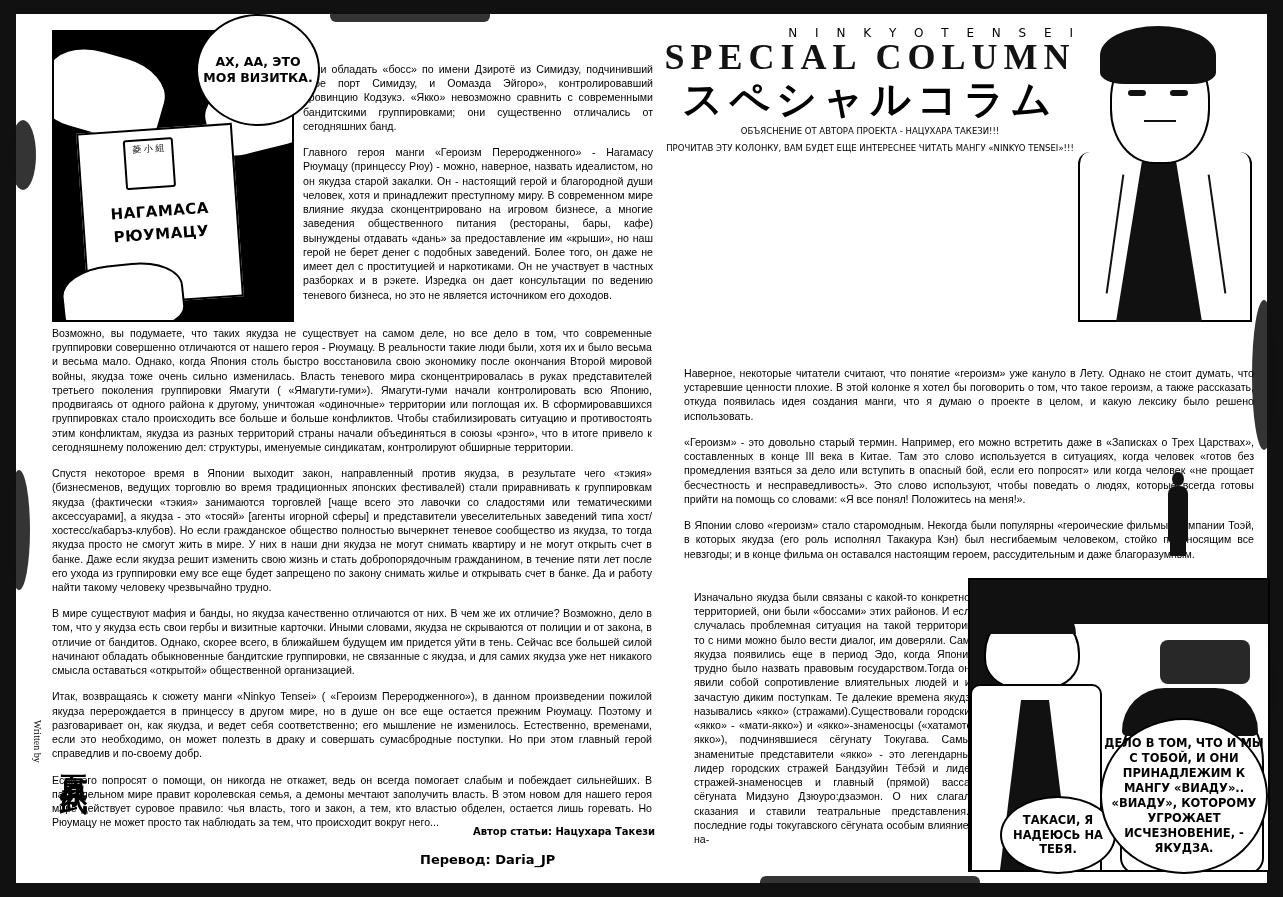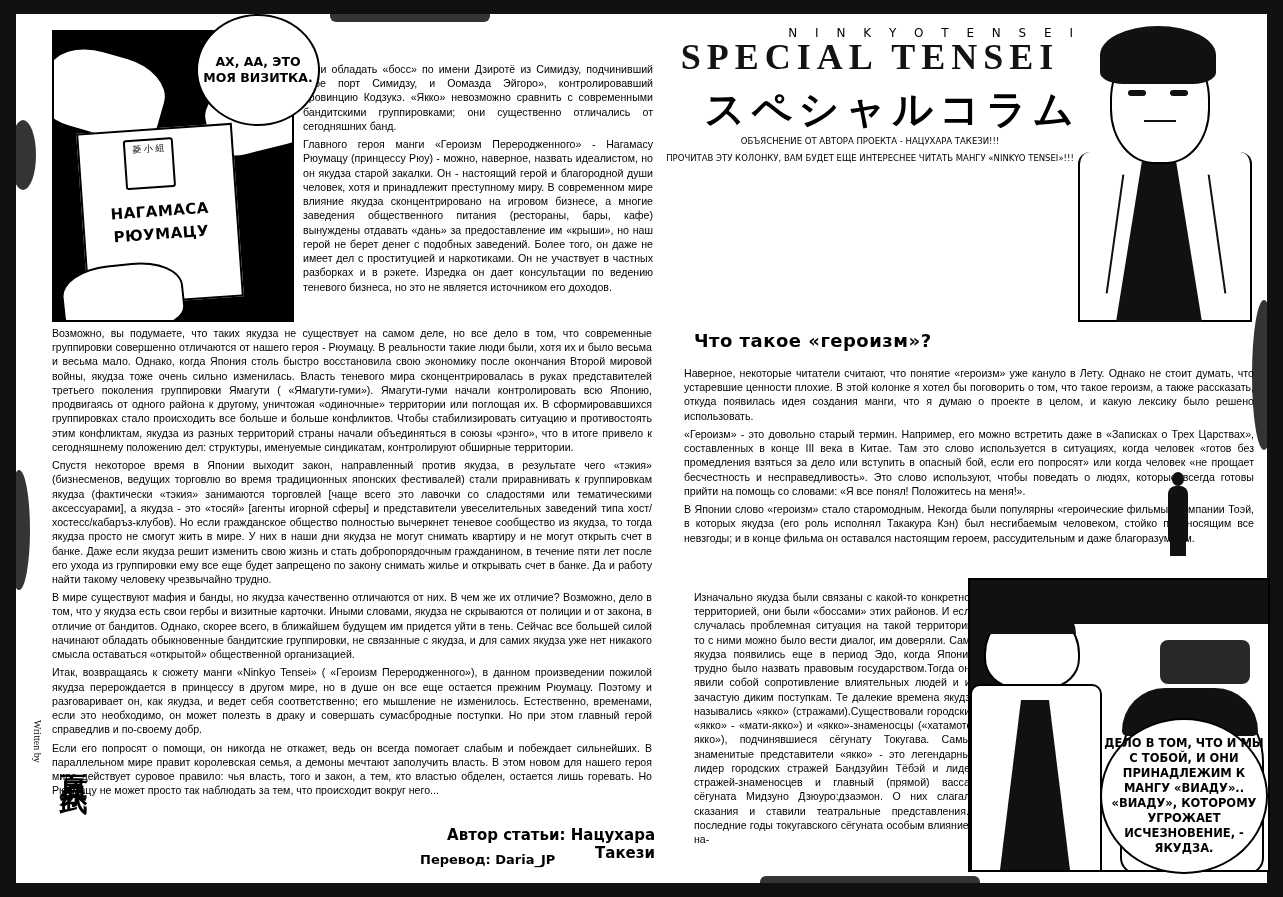--- a/index.html
+++ b/index.html
@@ -29,46 +29,46 @@
   .bubble{position:absolute;background:#fff;border:2px solid #000;border-radius:50%;display:flex;align-items:center;justify-content:flex-end;text-align:center;}
   .bubble span{font-family:"DejaVu Sans",sans-serif;font-weight:700;font-size:12px;line-height:1.25;}
   #bub-card{left:196px;top:14px;width:120px;height:108px;z-index:6;}
   #bub-card span{font-size:12.5px;}
 
   
   #logo-area{position:absolute;left:660px;top:26px;width:420px;height:290px;}
   .logo-sub{font-family:"DejaVu Sans",sans-serif;letter-spacing:7px;font-size:12px;text-align:right;color:#000;}
   .logo-kanji{font-family:"DejaVu Sans",sans-serif;font-weight:700;font-size:76px;letter-spacing:4px;text-align:center;line-height:1;color:#000;text-shadow:2px 2px 0 #000;}
   .logo-special{font-family:"Liberation Serif",serif;font-weight:700;font-size:36px;letter-spacing:6px;text-align:center;color:#000;margin-top:-4px;opacity:.92;}
-  .logo-kana{font-family:"DejaVu Sans",sans-serif;font-weight:700;font-size:40px;letter-spacing:6px;text-align:right;line-height:1.05;margin-top:10px;}
+  .logo-kana{font-family:"DejaVu Sans",sans-serif;font-weight:700;font-size:40px;letter-spacing:6px;text-align:center;line-height:1.05;margin-top:0;}
   .logo-ru{font-family:"DejaVu Sans",sans-serif;font-weight:700;font-size:20px;letter-spacing:3px;text-align:center;margin-top:4px;}
   .logo-note{font-family:"DejaVu Sans",sans-serif;font-size:8.5px;text-align:center;line-height:1.45;margin-top:5px;}
 
   
   #panel-man{position:absolute;left:1070px;top:24px;width:196px;height:300px;border:none;}
   .man-head{position:absolute;left:40px;top:16px;width:96px;height:120px;border:2px solid #000;border-radius:48% 48% 44% 44%;background:#fff;}
   .man-hair{position:absolute;left:30px;top:2px;width:116px;height:58px;background:#111;border-radius:50% 50% 20% 20%;}
   .man-body{position:absolute;left:8px;top:128px;width:170px;height:168px;border:2px solid #000;border-top:none;background:#fff;border-radius:12px 12px 0 0;}
   .man-suit{position:absolute;left:46px;top:138px;width:86px;height:160px;background:#111;clip-path:polygon(30% 0,70% 0,100% 100%,0 100%);}
   .man-eye{position:absolute;width:18px;height:6px;background:#111;border-radius:3px;}
   .man-line{position:absolute;background:#111;}
 
   
   .col-text{position:absolute;font-family:"Liberation Sans",sans-serif;font-size:10.6px;line-height:1.345;text-align:justify;color:#000;}
   #t-col1{left:303px;top:62px;width:350px;}
   #t-col-wide{left:52px;top:326px;width:600px;}
   #t-right-1{left:684px;top:366px;width:570px;}
   #t-right-2{left:694px;top:590px;width:282px;}
   .col-text p{margin:0 0 0 0;text-indent:0;}
-  .col-text p + p{margin-top:4px;}
+  .col-text p + p{margin-top:12px;}
 
   .section-head{position:absolute;left:694px;top:330px;width:560px;font-family:"DejaVu Sans",sans-serif;font-weight:700;font-size:18px;letter-spacing:.5px;}
 
   
-  #credit-author{position:absolute;left:420px;top:826px;width:235px;text-align:right;font-family:"DejaVu Sans",sans-serif;font-weight:700;font-size:15px;}
+  #credit-author{position:absolute;left:420px;top:826px;width:235px;text-align:right;font-family:"DejaVu Sans",sans-serif;font-weight:700;font-size:10px;}
   #credit-trans{position:absolute;left:420px;top:852px;width:235px;text-align:left;font-family:"DejaVu Sans",sans-serif;font-weight:700;font-size:13px;}
   #sign-vert{position:absolute;left:38px;top:706px;width:60px;height:160px;}
   #sign-vert .lbl{position:absolute;left:-6px;top:14px;writing-mode:vertical-rl;font-size:10px;font-family:"Liberation Serif",serif;}
   #sign-vert .kanji{position:absolute;left:16px;top:46px;writing-mode:vertical-rl;font-family:"DejaVu Serif",serif;font-weight:700;font-size:28px;letter-spacing:6px;}
 
   
   #silhouette{position:absolute;left:1158px;top:470px;width:40px;height:86px;}
   #silhouette .body{position:absolute;left:10px;top:16px;width:20px;height:56px;background:#111;border-radius:8px 8px 3px 3px;}
   #silhouette .head{position:absolute;left:14px;top:2px;width:12px;height:14px;background:#111;border-radius:50%;}
   #silhouette .legs{position:absolute;left:12px;top:68px;width:16px;height:18px;background:#111;}
@@ -108,21 +108,21 @@
       <div class="card-name">НАГАМАСА РЮУМАЦУ</div>
     </div>
     <div class="hand" id="hand3"></div>
   </div>
   <div class="bubble" id="bub-card">
     <span>АХ, АА, ЭТО МОЯ ВИЗИТКА.</span>
   </div>
 
   <div id="logo-area">
     <div class="logo-sub">N I N K Y O   T E N S E I</div>
-    <div class="logo-special">SPECIAL TENSEI</div>
+    <div class="logo-special">SPECIAL COLUMN</div>
     <div class="logo-kana">スペシャルコラム</div>
     <div class="logo-note">ОБЪЯСНЕНИЕ ОТ АВТОРА ПРОЕКТА - НАЦУХАРА ТАКЕЗИ!!!</div>
     <div class="logo-note">ПРОЧИТАВ ЭТУ КОЛОНКУ, ВАМ БУДЕТ ЕЩЕ ИНТЕРЕСНЕЕ ЧИТАТЬ МАНГУ «NINKYO TENSEI»!!!</div>
   </div>
 
   <div id="panel-man">
     <div class="man-body"></div>
     <div class="man-suit"></div>
     <div class="man-head"></div>
     <div class="man-hair"></div>
@@ -139,21 +139,20 @@
     </div>
 
   <div class="col-text" id="t-col-wide">
       <p>Возможно, вы подумаете, что таких якудза не существует на самом деле, но все дело в том, что современные группировки совершенно отличаются от нашего героя - Рюумацу. В реальности такие люди были, хотя их и было весьма и весьма мало. Однако, когда Япония столь быстро восстановила свою экономику после  окончания Второй мировой войны, якудза тоже очень сильно изменилась. Власть теневого мира сконцентрировалась в руках  представителей третьего поколения группировки Ямагути ( «Ямагути-гуми»). Ямагути-гуми начали контролировать всю Японию, продвигаясь от одного района к другому, уничтожая «одиночные» территории или поглощая их. В сформировавшихся группировках стало происходить все больше и больше конфликтов. Чтобы стабилизировать ситуацию и противостоять этим конфликтам, якудза из разных территорий страны начали объединяться в союзы «рэнго», что в итоге привело к сегодняшнему положению дел: структуры, именуемые синдикатам, контролируют обширные территории.</p>
       <p>Спустя некоторое время в Японии выходит закон, направленный против якудза, в результате чего «тэкия» (бизнесменов, ведущих торговлю во время традиционных японских фестивалей) стали приравнивать к группировкам якудза (фактически «тэкия» занимаются торговлей [чаще всего это лавочки со сладостями или тематическими аксессуарами], а якудза - это «тосяй» [агенты игорной сферы] и представители увеселительных заведений типа хост/хостесс/кабаръз-клубов). Но если гражданское общество полностью вычеркнет теневое сообщество из якудза, то тогда якудза просто не смогут жить в мире. У них в наши дни якудза не могут снимать квартиру и не могут открыть счет в банке. Даже если якудза решит изменить свою жизнь и стать добропорядочным гражданином, в течение пяти лет после его ухода из группировки ему все еще будет запрещено по закону снимать жилье и открывать счет в банке. Да и работу найти такому человеку чрезвычайно трудно.</p>
       <p>В мире существуют мафия и банды, но якудза качественно отличаются от них. В чем же их отличие? Возможно, дело в том, что у якудза есть свои гербы и визитные карточки. Иными словами, якудза не скрываются от полиции и от закона, в отличие от бандитов. Однако, скорее всего, в ближайшем будущем им придется уйти в тень. Сейчас все большей силой начинают обладать обыкновенные бандитские группировки, не связанные с якудза, и для самих якудза уже нет никакого смысла оставаться «открытой» общественной организацией.</p>
       <p>Итак, возвращаясь к сюжету манги «Ninkyo Tensei» ( «Героизм Переродженного»), в данном произведении пожилой якудза перерождается в принцессу в другом мире, но в душе он все еще остается прежним Рюумацу. Поэтому и разговаривает он, как якудза, и ведет себя соответственно; его мышление не изменилось. Естественно, временами, если это необходимо, он может полезть в драку и совершать сумасбродные поступки. Но при этом главный герой справедлив и по-своему добр.</p>
       <p>Если его попросят о помощи, он никогда не откажет, ведь он всегда помогает слабым и побеждает сильнейших. В параллельном мире правит королевская семья, а демоны мечтают заполучить власть. В этом новом для нашего героя мире действует суровое правило: чья власть, того и закон, а тем, кто властью обделен, остается лишь горевать. Но Рюумацу не может просто так наблюдать за тем, что происходит вокруг него...</p>
     </div>
 
-  <div class="section-head">Что такое «героизм»?</div>
 
   <div class="col-text" id="t-right-1">
       <p>Наверное, некоторые читатели считают, что понятие «героизм» уже кануло в Лету. Однако не стоит думать, что устаревшие ценности плохие. В этой колонке я хотел бы поговорить о том, что такое героизм, а также рассказать, откуда появилась идея создания манги, что я думаю о проекте в целом, и какую лексику было решено использовать.</p>
       <p>«Героизм» - это довольно старый термин. Например, его можно встретить даже в «Записках о Трех Царствах», составленных в конце III века в Китае. Там это слово используется в ситуациях, когда человек «готов без промедления взяться за дело или вступить в  опасный бой, если его попросят» или когда человек «не прощает бесчестность и несправедливость». Это слово используют, чтобы поведать о людях, которые всегда готовы прийти на помощь со словами: «Я все понял! Положитесь на меня!».</p>
       <p>В Японии слово «героизм» стало старомодным. Некогда были популярны «героические фильмы» компании Тоэй, в которых якудза (его роль исполнял Такакура Кэн) был несгибаемым человеком, стойко переносящим все невзгоды; и в конце фильма он оставался настоящим героем, рассудительным и даже благоразумным.</p>
     </div>
   <div class="col-text" id="t-right-2">Изначально якудза были связаны с какой-то конкретной территорией, они были «боссами» этих районов. И если случалась проблемная ситуация на такой территории, то с ними можно было вести диалог, им доверяли. Сами якудза появились еще в период Эдо, когда Японию трудно было назвать правовым государством.Тогда они явили собой сопротивление влиятельных людей и их зачастую диким поступкам. Те далекие времена якудза назывались «якко» (стражами).Существовали городские «якко» - «мати-якко») и «якко»-знаменосцы («хатамото-якко»), подчинявшиеся сёгунату Токугава. Самые знаменитые представители «якко» - это легендарный лидер городских стражей Бандзуйин Тёбэй и лидер стражей-знаменосцев и главный (прямой) вассал сёгуната Мидзуно Дзюуро:дзаэмон. О них слагали сказания и ставили театральные представления.В последние годы токугавского сёгуната особым влиянием на-</div>
 
   <div id="silhouette">
     <div class="head"></div>
@@ -174,17 +173,20 @@
     <div class="bp-black" style="left:0;top:44px;width:40px;height:246px;"></div>
     <div class="bp-figure" style="left:14px;top:28px;width:92px;height:76px;border-radius:46px 46px 30px 30px;"></div>
     <div class="bp-black" style="left:16px;top:24px;width:90px;height:30px;border-radius:45px 45px 0 0;"></div>
     <div class="bp-figure" style="left:0px;top:104px;width:128px;height:186px;border-radius:10px 10px 0 0;"></div>
     <div class="bp-black" style="left:30px;top:120px;width:70px;height:170px;clip-path:polygon(30% 0,70% 0,100% 100%,0 100%);"></div>
     <div class="bp-figure" style="left:150px;top:112px;width:140px;height:178px;border-radius:70px 70px 16px 16px;"></div>
     <div class="bp-black" style="left:152px;top:108px;width:136px;height:48px;border-radius:68px 68px 8px 8px;"></div>
     <div class="bp-black" style="left:190px;top:60px;width:90px;height:44px;border-radius:8px;opacity:.9;"></div>
   </div>
 
+  <div class="bubble" id="bub-takasi">
+    <span>ТАКАСИ, Я НАДЕЮСЬ НА ТЕБЯ.</span>
+  </div>
   <div class="bubble" id="bub-delo">
     <span>ДЕЛО В ТОМ, ЧТО И МЫ С ТОБОЙ, И ОНИ ПРИНАДЛЕЖИМ К МАНГУ «ВИАДУ».. «ВИАДУ», КОТОРОМУ УГРОЖАЕТ ИСЧЕЗНОВЕНИЕ, - ЯКУДЗА.</span>
   </div>
 
 </div>
 
 </body></html>

